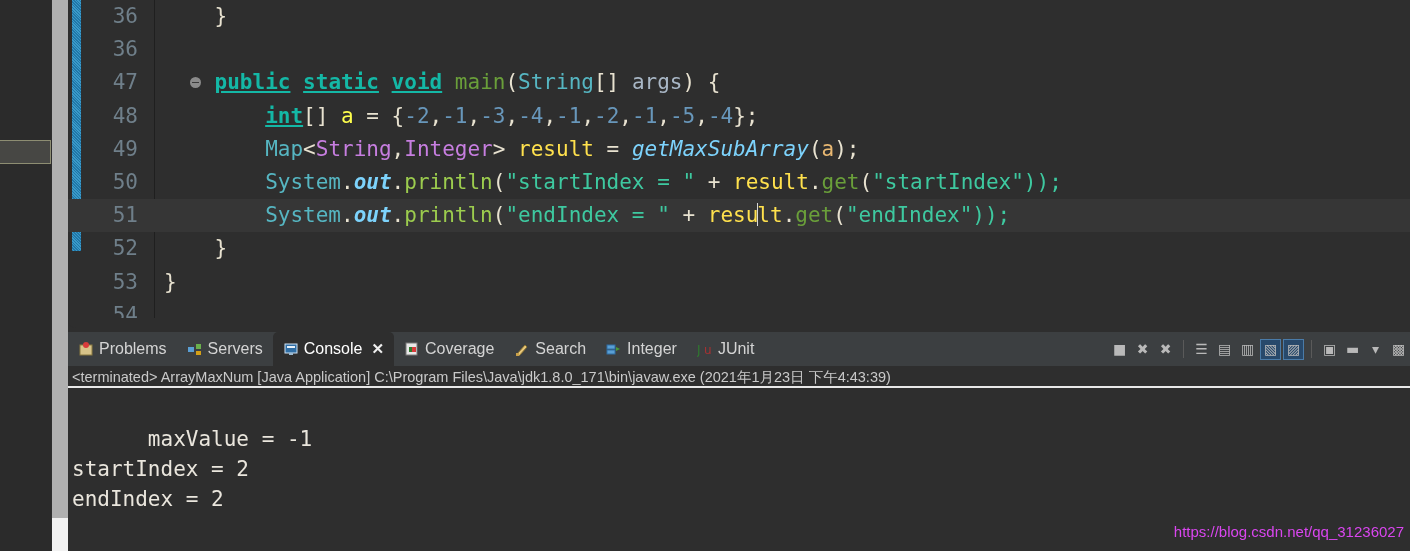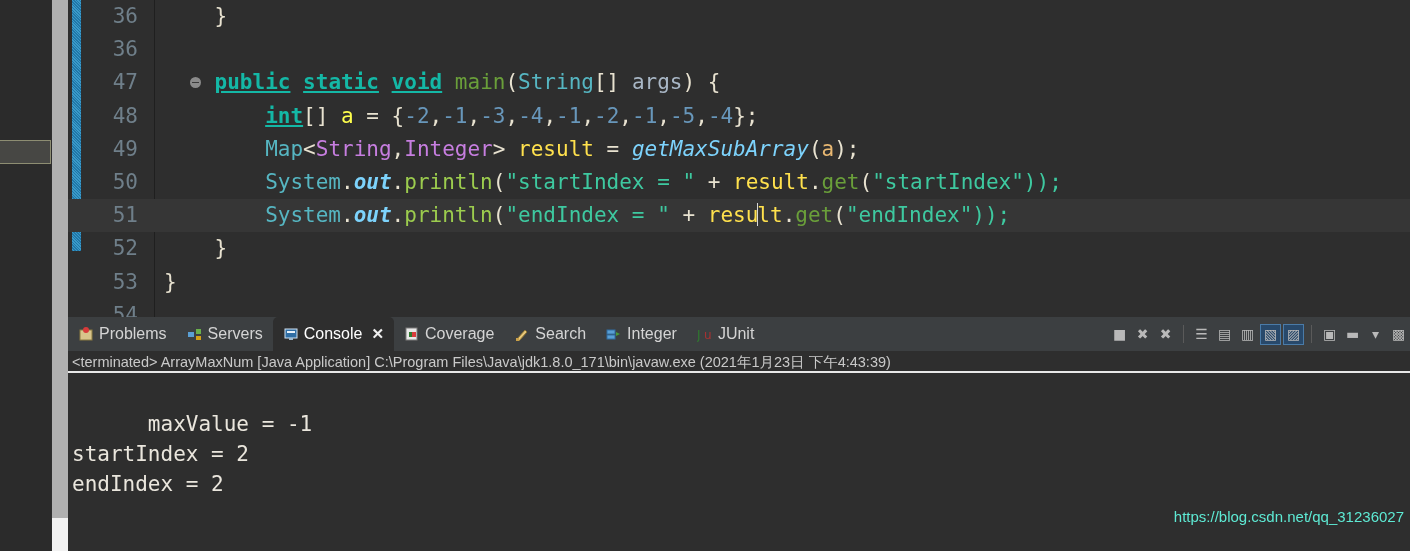--- a/index.html
+++ b/index.html
@@ -98,21 +98,21 @@
   }
 
   
   .editor-bottom-cap {
     position: absolute; left: 68px; top: 318px; width: 1342px; height: 10px;
     background: #2e2e2e; border-bottom-left-radius: 8px;
   }
 
   
   .console-panel {
-    position: absolute; left: 68px; top: 317px; width: 1342px; height: 168px;
+    position: absolute; left: 68px; top: 332px; width: 1342px; height: 168px;
     background: #2e2e2e;
   }
   .tabbar {
     position: relative; height: 34px; width: 100%;
     background: #3c3f41;
     display: flex; align-items: center;
   }
   .tab {
     display: flex; align-items: center; gap: 5px;
     height: 34px; padding: 0 10px;
@@ -147,21 +147,21 @@
   .outputarea {
     position: relative; height: 165px; background: #2e2e2e;
     padding: 6px 0 0 4px;
     font-family: "DejaVu Sans Mono", monospace;
     font-size: 21px; line-height: 30px;
     color: #eae6dd;
     white-space: pre;
   }
   .watermark {
     position: absolute; right: 6px; bottom: 6px;
-    color: #5eead4; font-size: 15px;
+    color: #d946ef; font-size: 15px;
     font-family: "Liberation Sans", sans-serif;
   }
   .rail-bottom-white {
     position: absolute; left: 52px; top: 518px; width: 16px; height: 33px;
     background: #f2f2f2;
   }
 </style>
 </head>
 <body>
 

